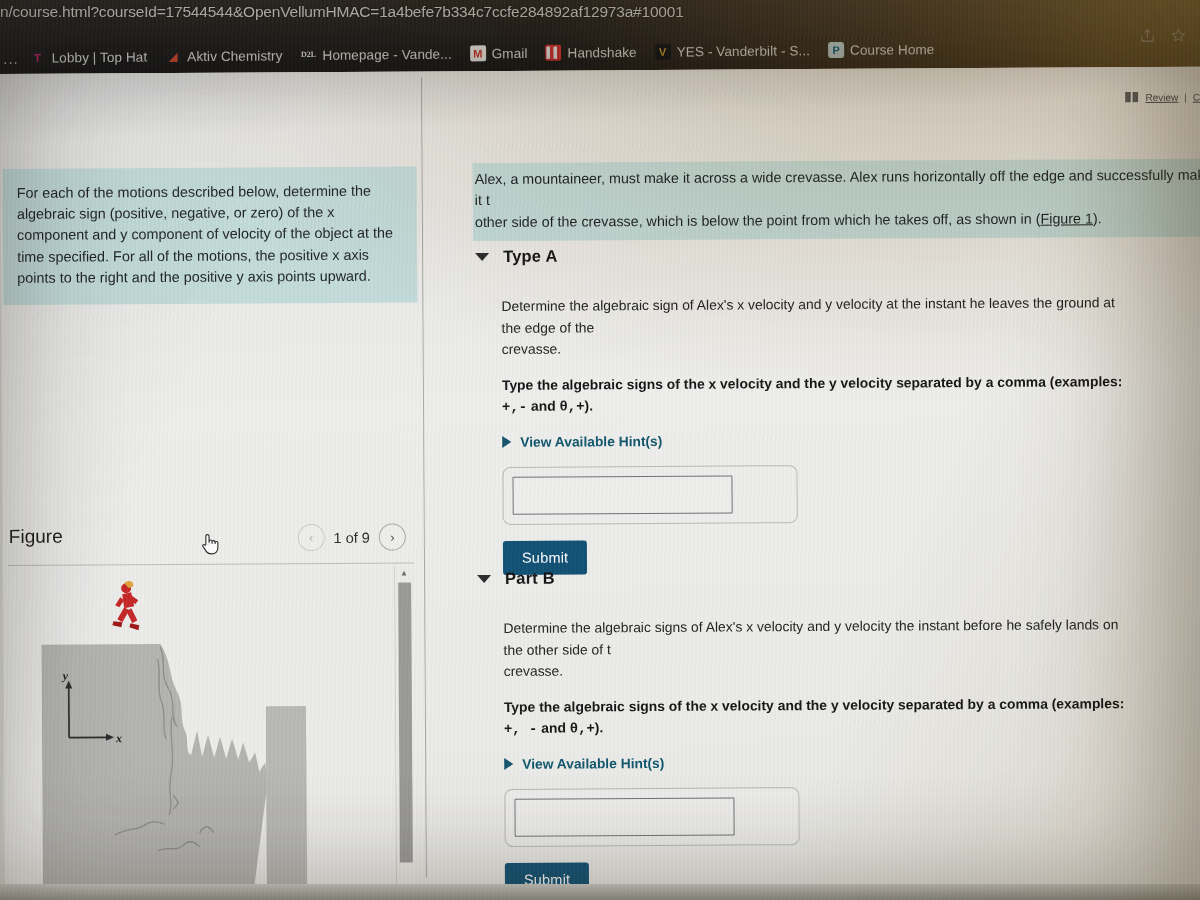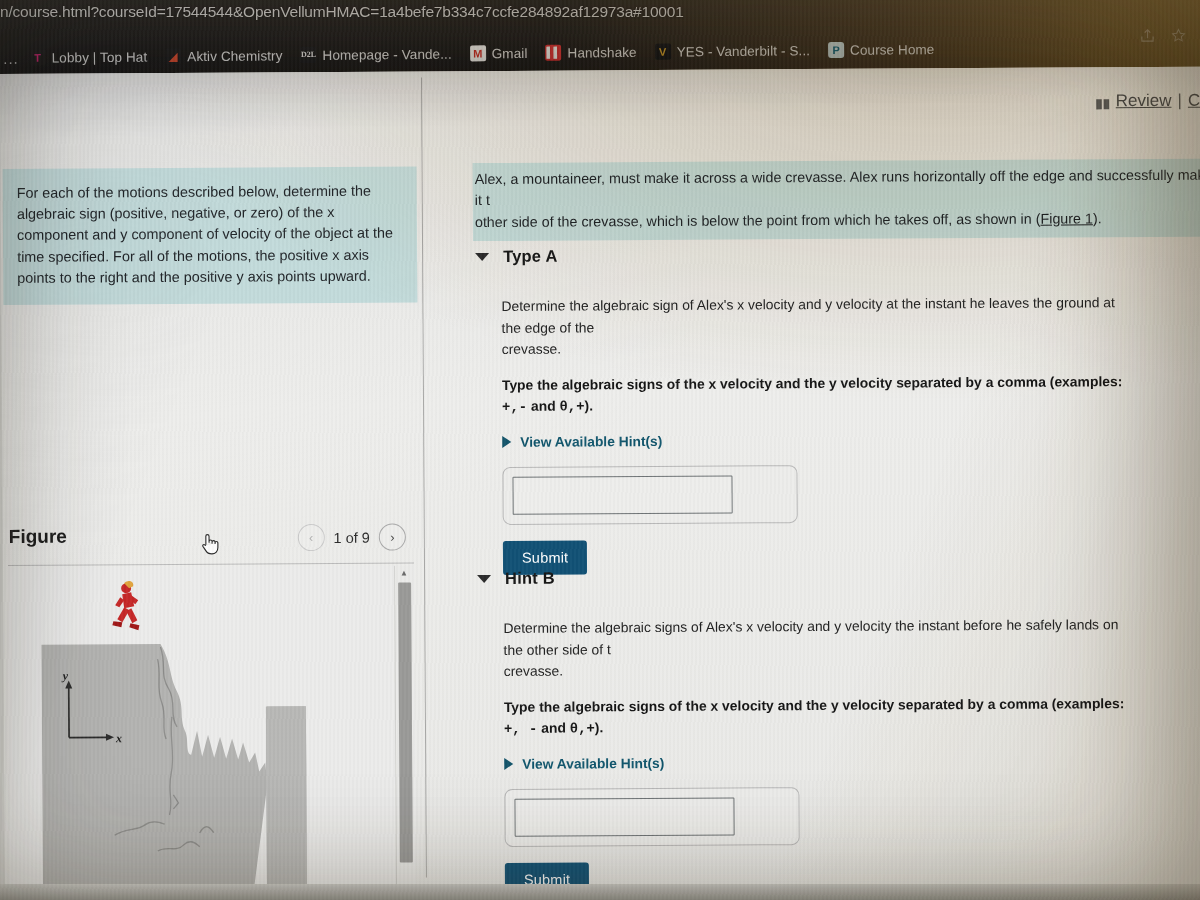--- a/index.html
+++ b/index.html
@@ -59,21 +59,21 @@
   .leftpane{position:absolute;left:0;top:0;width:421px;height:826px;}
   .instr-box{
     position:absolute;left:2px;top:95px;width:414px;
     background:#c3dbdb;
     padding:14px 16px 16px 14px;
     color:#22262a;font-size:14.4px;line-height:1.47;
     box-sizing:border-box;
   }
 
   .figure-head{position:absolute;left:0;top:440px;width:421px;height:52px;}
-  .figure-title{position:absolute;left:6px;top:12px;font-size:19px;font-weight:bold;color:#1c1c1c;}
+  .figure-title{position:absolute;left:6px;top:12px;font-size:19px;font-weight:normal;color:#1c1c1c;}
   .fig-nav{position:absolute;right:18px;top:12px;display:flex;align-items:center;gap:9px;}
   .navbtn{width:25px;height:25px;border-radius:50%;border:1px solid #a9a9a9;background:#eeeeec;
     display:flex;align-items:center;justify-content:center;color:#4a4a4a;font-size:13px;line-height:1;}
   .navbtn.dim{color:#b2b2b2;border-color:#cbcbcb;}
   .fig-count{font-size:14.5px;color:#2a2a2a;}
   .hand-cursor{position:absolute;left:196px;top:18px;width:22px;height:26px;}
 
   .figure-rule{position:absolute;left:5px;top:491px;width:406px;height:1px;background:#bcbcbc;}
 
   .figure-area{position:absolute;left:5px;top:494px;width:406px;height:330px;background:#ececeb;overflow:hidden;}
@@ -81,21 +81,21 @@
 
   
   .fig-scroll{position:absolute;right:1px;top:0;width:18px;height:330px;background:#ebebe9;border-left:1px solid #d2d2d0;}
   .sb-arrow{position:absolute;left:0;width:18px;height:14px;display:flex;align-items:center;justify-content:center;color:#6a6a6a;font-size:8px;}
   .sb-arrow.up{top:0;}
   .sb-arrow.down{bottom:0;}
   .sb-thumb{position:absolute;left:3px;top:17px;width:13px;height:280px;background:#9a9a98;border-radius:1px;}
 
   
   .rightpane{position:absolute;left:422px;top:0;width:778px;height:826px;}
-  .review-row{position:absolute;right:0px;top:24px;display:flex;align-items:center;gap:6px;font-size:17px;color:#5a5a5a;}
+  .review-row{position:absolute;right:0px;top:24px;display:flex;align-items:center;gap:6px;font-size:10px;color:#5a5a5a;}
   .review-link{text-decoration:underline;color:#4a4a4a;}
   .book-ico{width:15px;height:12px;}
 
   .stem{
     position:absolute;left:50px;top:92px;width:760px;
     background:#c3dbdb;padding:6px 0 8px 0;
     font-size:14.3px;color:#1f2225;line-height:1.5;
   }
   .stem .txt{padding:0 4px 0 2px;}
   .stem a{color:#1f2225;text-decoration:underline;margin-top:8px;}
@@ -330,21 +330,21 @@
             <div class="answer-shell">
               <input class="answer-input" type="text" value="" style="">
             </div>
             <button class="submit-btn">Submit</button>
           </div>
         </div>
 
         <div class="part" style="top:498px;">
           <div class="part-head">
             <span class="tri-down"></span>
-            <span class="part-title">Hint B</span>
+            <span class="part-title">Part B</span>
           </div>
           <div class="part-body">
             <div class="q-text">
               <span>Determine the algebraic signs of Alex's x velocity and y velocity the instant before he safely lands on the other side of t</span><br>
               <span>crevasse.</span>
             </div>
             <div class="q-bold">
               <span>Type the algebraic signs of the x velocity and the y velocity separated by a comma (examples: </span><span class="mono">+, -</span><span> and </span><span class="mono">θ,+</span><span>).</span>
             </div>
             <div class="hint">

